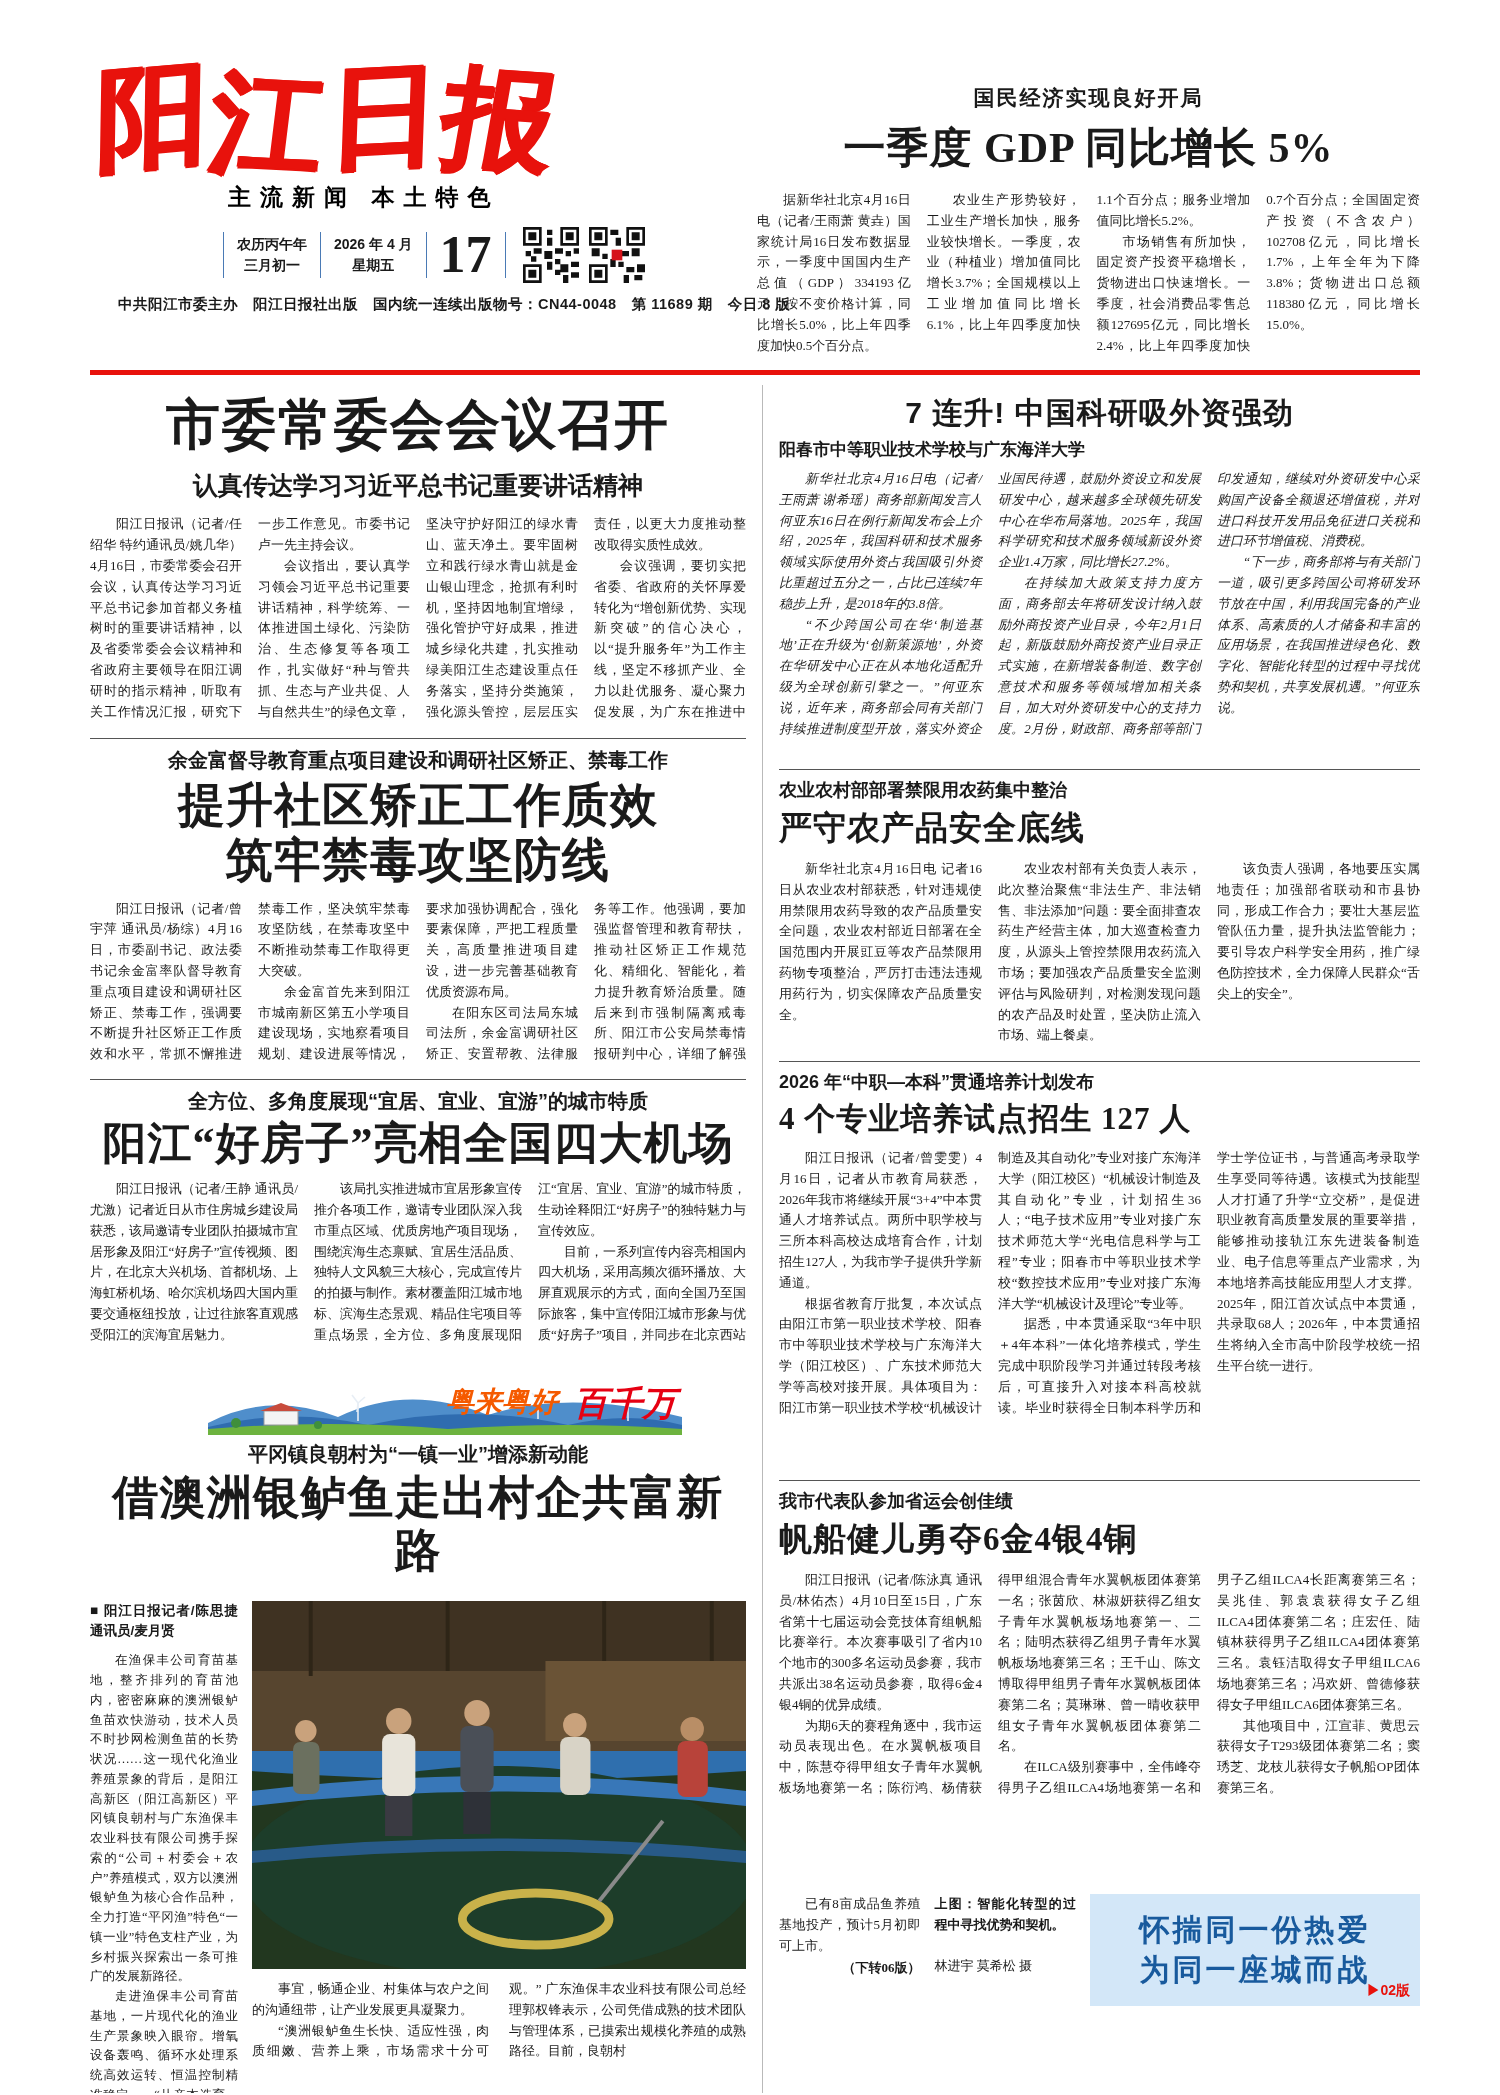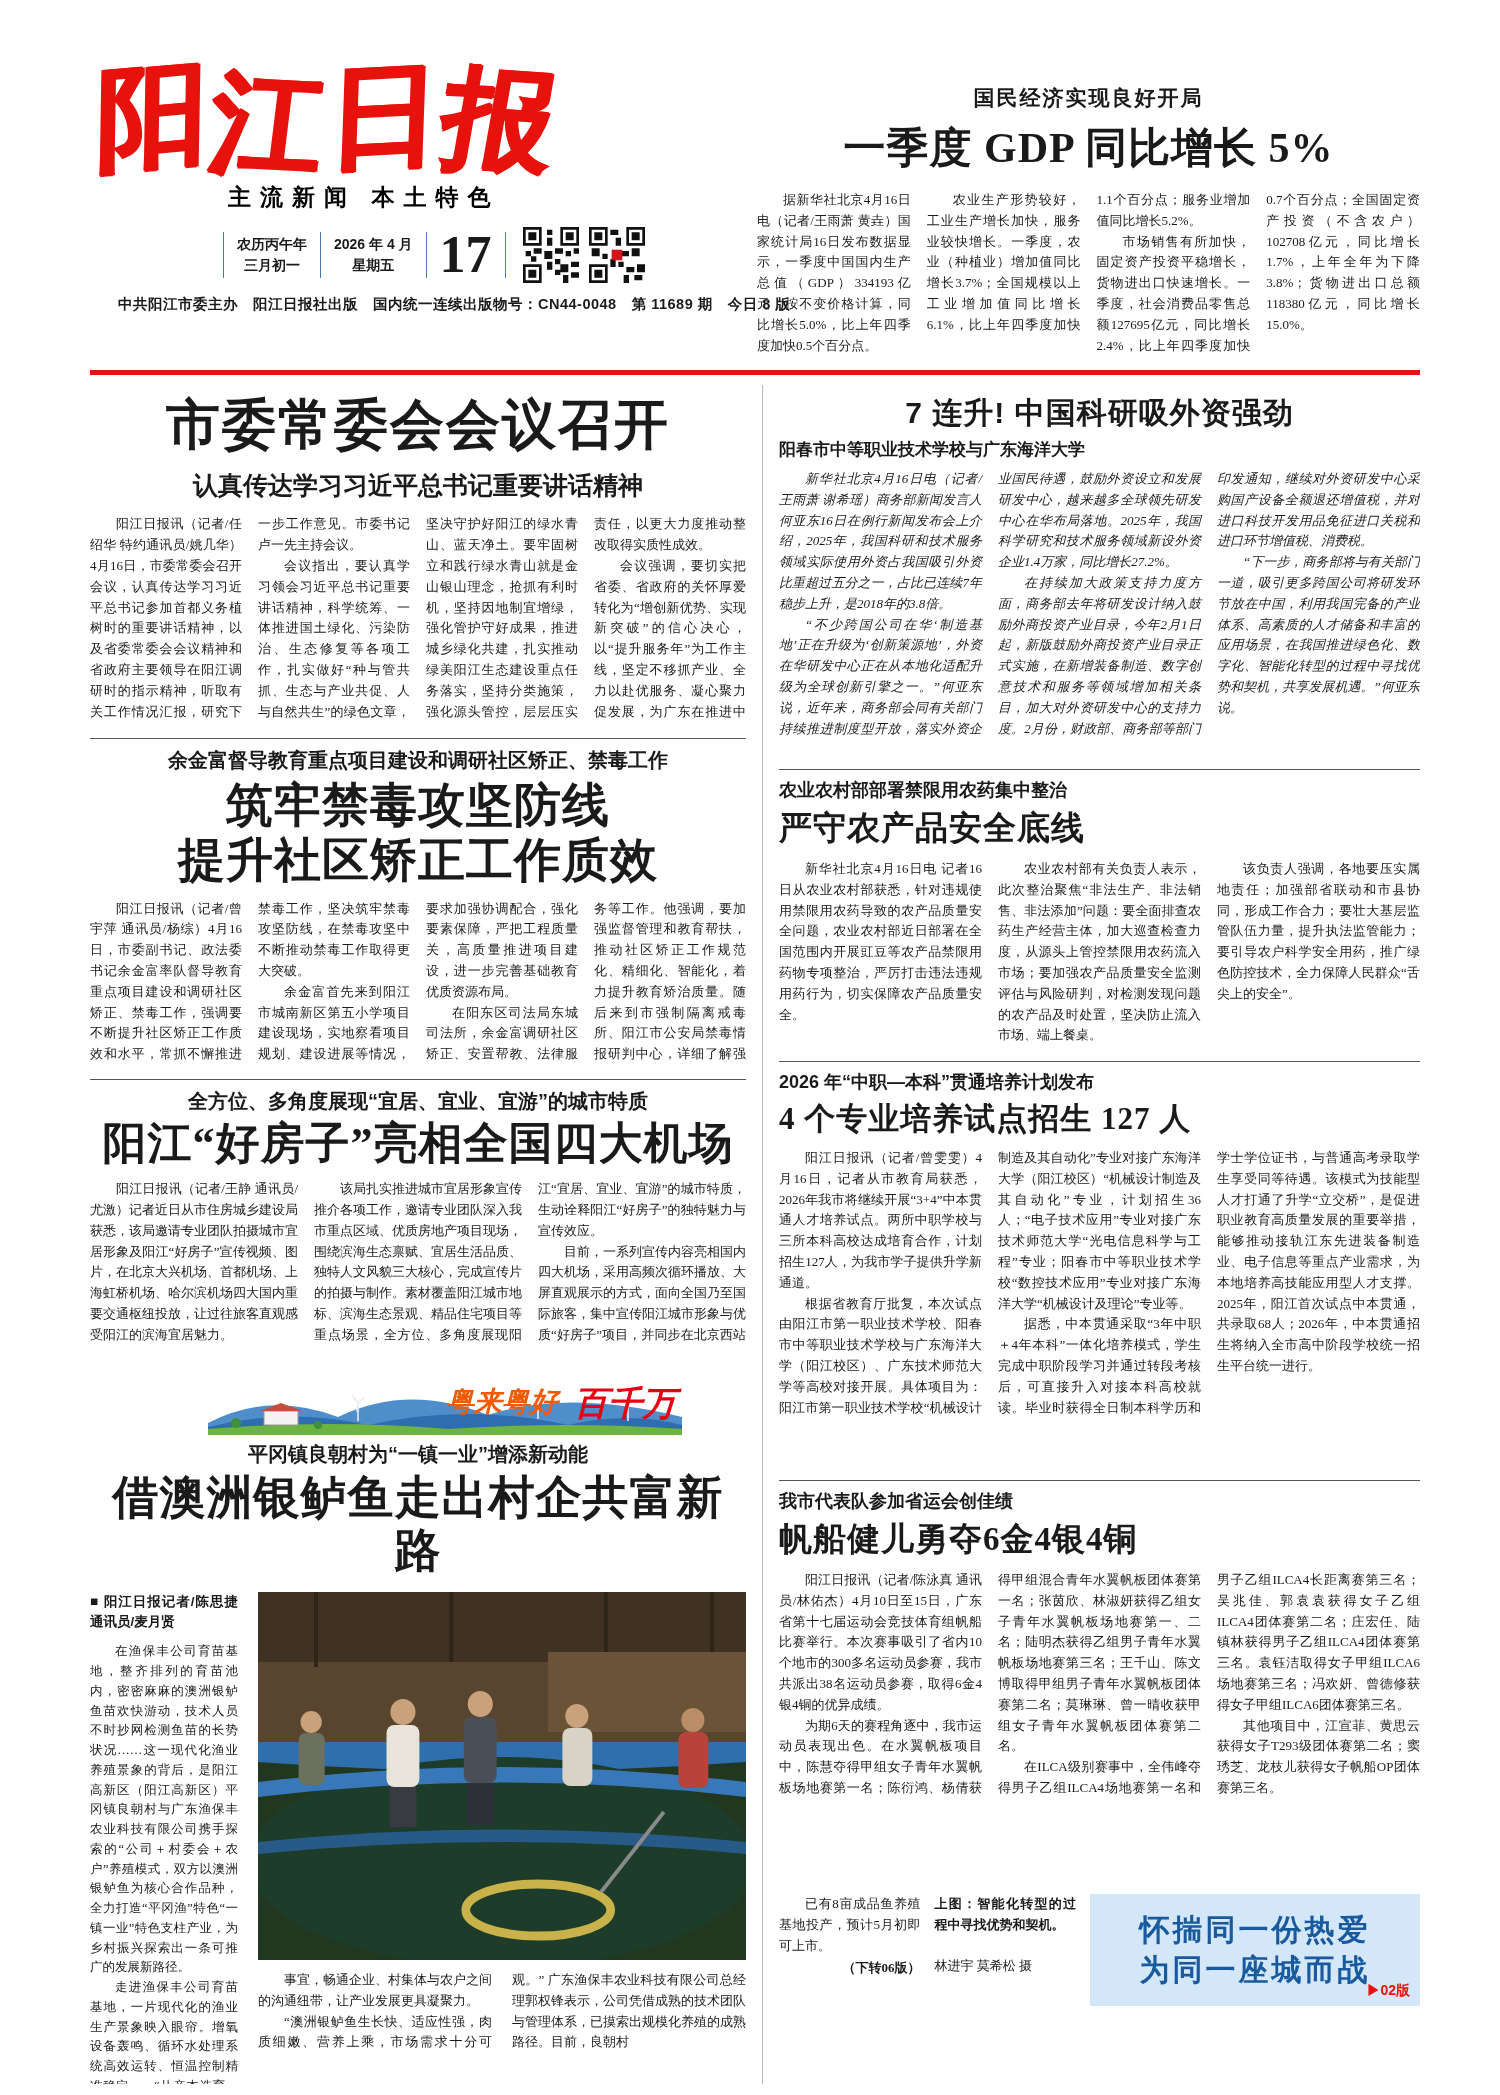--- a/index.html
+++ b/index.html
@@ -49,21 +49,21 @@
   .sub-big{text-align:center;font-weight:bold;font-size:25px;margin:14px 0 12px;
         font-family:"Liberation Sans",sans-serif;}
   .b4{column-count:4;}
   .b3{column-count:3;}
   .story-meeting-body{height:212px;margin-top:4px;}
   .hrule{border-top:1px solid #555;margin:12px 0 8px;}
   .story-correction-body{height:168px;margin-top:12px;}
   .story-housing-body{height:184px;margin-top:10px;}
   .banner{display:block;margin:10px 0 4px 118px;}
   .fish-head{margin-top:2px;}
-  .fish-layout{display:flex;gap:20px;margin-top:14px;height:492px;}
+  .fish-layout{display:flex;gap:14px;margin-top:23px;height:492px;}
   .fish-narrow{width:148px;flex:none;overflow:hidden;font-size:12.5px;line-height:1.58;
         text-align:justify;}
   .byline{font-weight:bold;font-family:"Liberation Sans",sans-serif;font-size:13.5px;
         margin:0 0 10px;line-height:1.5;}
   .fish-right{flex:1;display:flex;flex-direction:column;}
   .photo{width:100%;height:368px;display:block;background:#4a3b2c;}
   .under-photo{column-count:2;column-gap:20px;height:106px;margin-top:10px;}
   
   .r-headline-c{text-align:center;font-weight:bold;font-size:30px;
         font-family:"Liberation Sans",sans-serif;margin:8px 0 4px;letter-spacing:1px;}
@@ -163,22 +163,22 @@
             <p class="para">会议指出，要认真学习领会习近平总书记重要讲话精神，科学统筹、一体推进国土绿化、污染防治、生态修复等各项工作，扎实做好“种与管共抓、生态与产业共促、人与自然共生”的绿色文章，坚决守护好阳江的绿水青山、蓝天净土。要牢固树立和践行绿水青山就是金山银山理念，抢抓有利时机，坚持因地制宜增绿，强化管护守好成果，推进城乡绿化共建，扎实推动绿美阳江生态建设重点任务落实，坚持分类施策，强化源头管控，层层压实责任，以更大力度推动整改取得实质性成效。</p>
             <p class="para">会议强调，要切实把省委、省政府的关怀厚爱转化为“增创新优势、实现新突破”的信心决心，以“提升服务年”为工作主线，坚定不移抓产业、全力以赴优服务、凝心聚力促发展，为广东在推进中国式现代化建设中走在前列贡献阳江力量。要加快构建完善具有阳江特色的现代化产业体系，积极探索海洋经济高质量发展新路径，扎实实施好我市实施“百千万工程”重点任务落实，坚决落实防汛防台风、安全生产等各项措施，全力推动高质量发展，确保“十四五”实现良好收官。</p>
           </div>
       </div>
 
       <div class="hrule"></div>
 
       <div>
         <div class="kicker-c">余金富督导教育重点项目建设和调研社区矫正、禁毒工作</div>
         <div class="h1-med">
+          <div>提升社区矫正工作质效</div>
           <div>筑牢禁毒攻坚防线</div>
-          <div>提升社区矫正工作质效</div>
         </div>
         <div class="cols b4 story-correction-body">
             <p class="para">阳江日报讯（记者/曾宇萍 通讯员/杨综）4月16日，市委副书记、政法委书记余金富率队督导教育重点项目建设和调研社区矫正、禁毒工作，强调要不断提升社区矫正工作质效和水平，常抓不懈推进禁毒工作，坚决筑牢禁毒攻坚防线，在禁毒攻坚中不断推动禁毒工作取得更大突破。</p>
             <p class="para">余金富首先来到阳江市城南新区第五小学项目建设现场，实地察看项目规划、建设进展等情况，要求加强协调配合，强化要素保障，严把工程质量关，高质量推进项目建设，进一步完善基础教育优质资源布局。</p>
             <p class="para">在阳东区司法局东城司法所，余金富调研社区矫正、安置帮教、法律服务等工作。他强调，要加强监督管理和教育帮扶，推动社区矫正工作规范化、精细化、智能化，着力提升教育矫治质量。随后来到市强制隔离戒毒所、阳江市公安局禁毒情报研判中心，详细了解强制医疗人员日常管控、安全防护及禁毒工作推进落实情况。他强调，要始终保持禁毒高压态势，健全完善打击整治体系，充分利用科技赋能强化毒品预警分析与风险研判，全面提升毒品治理能力和水平。</p>
           </div>
       </div>
 
       <div class="hrule"></div>
 

